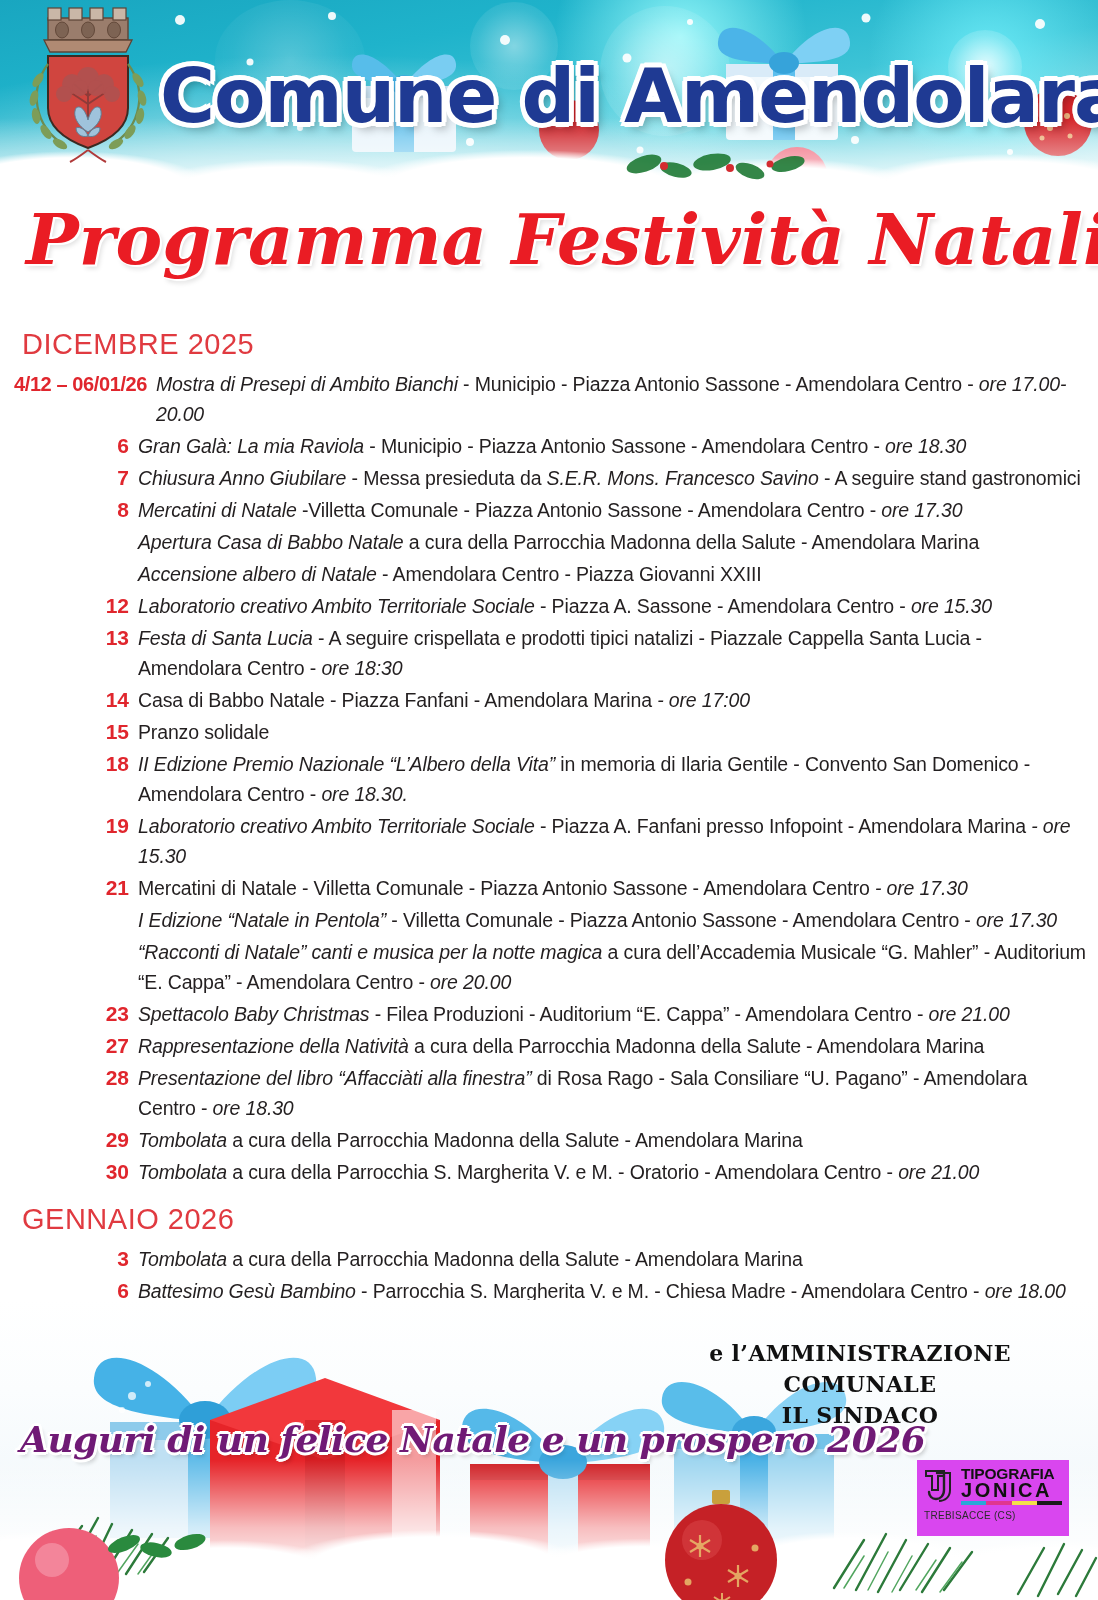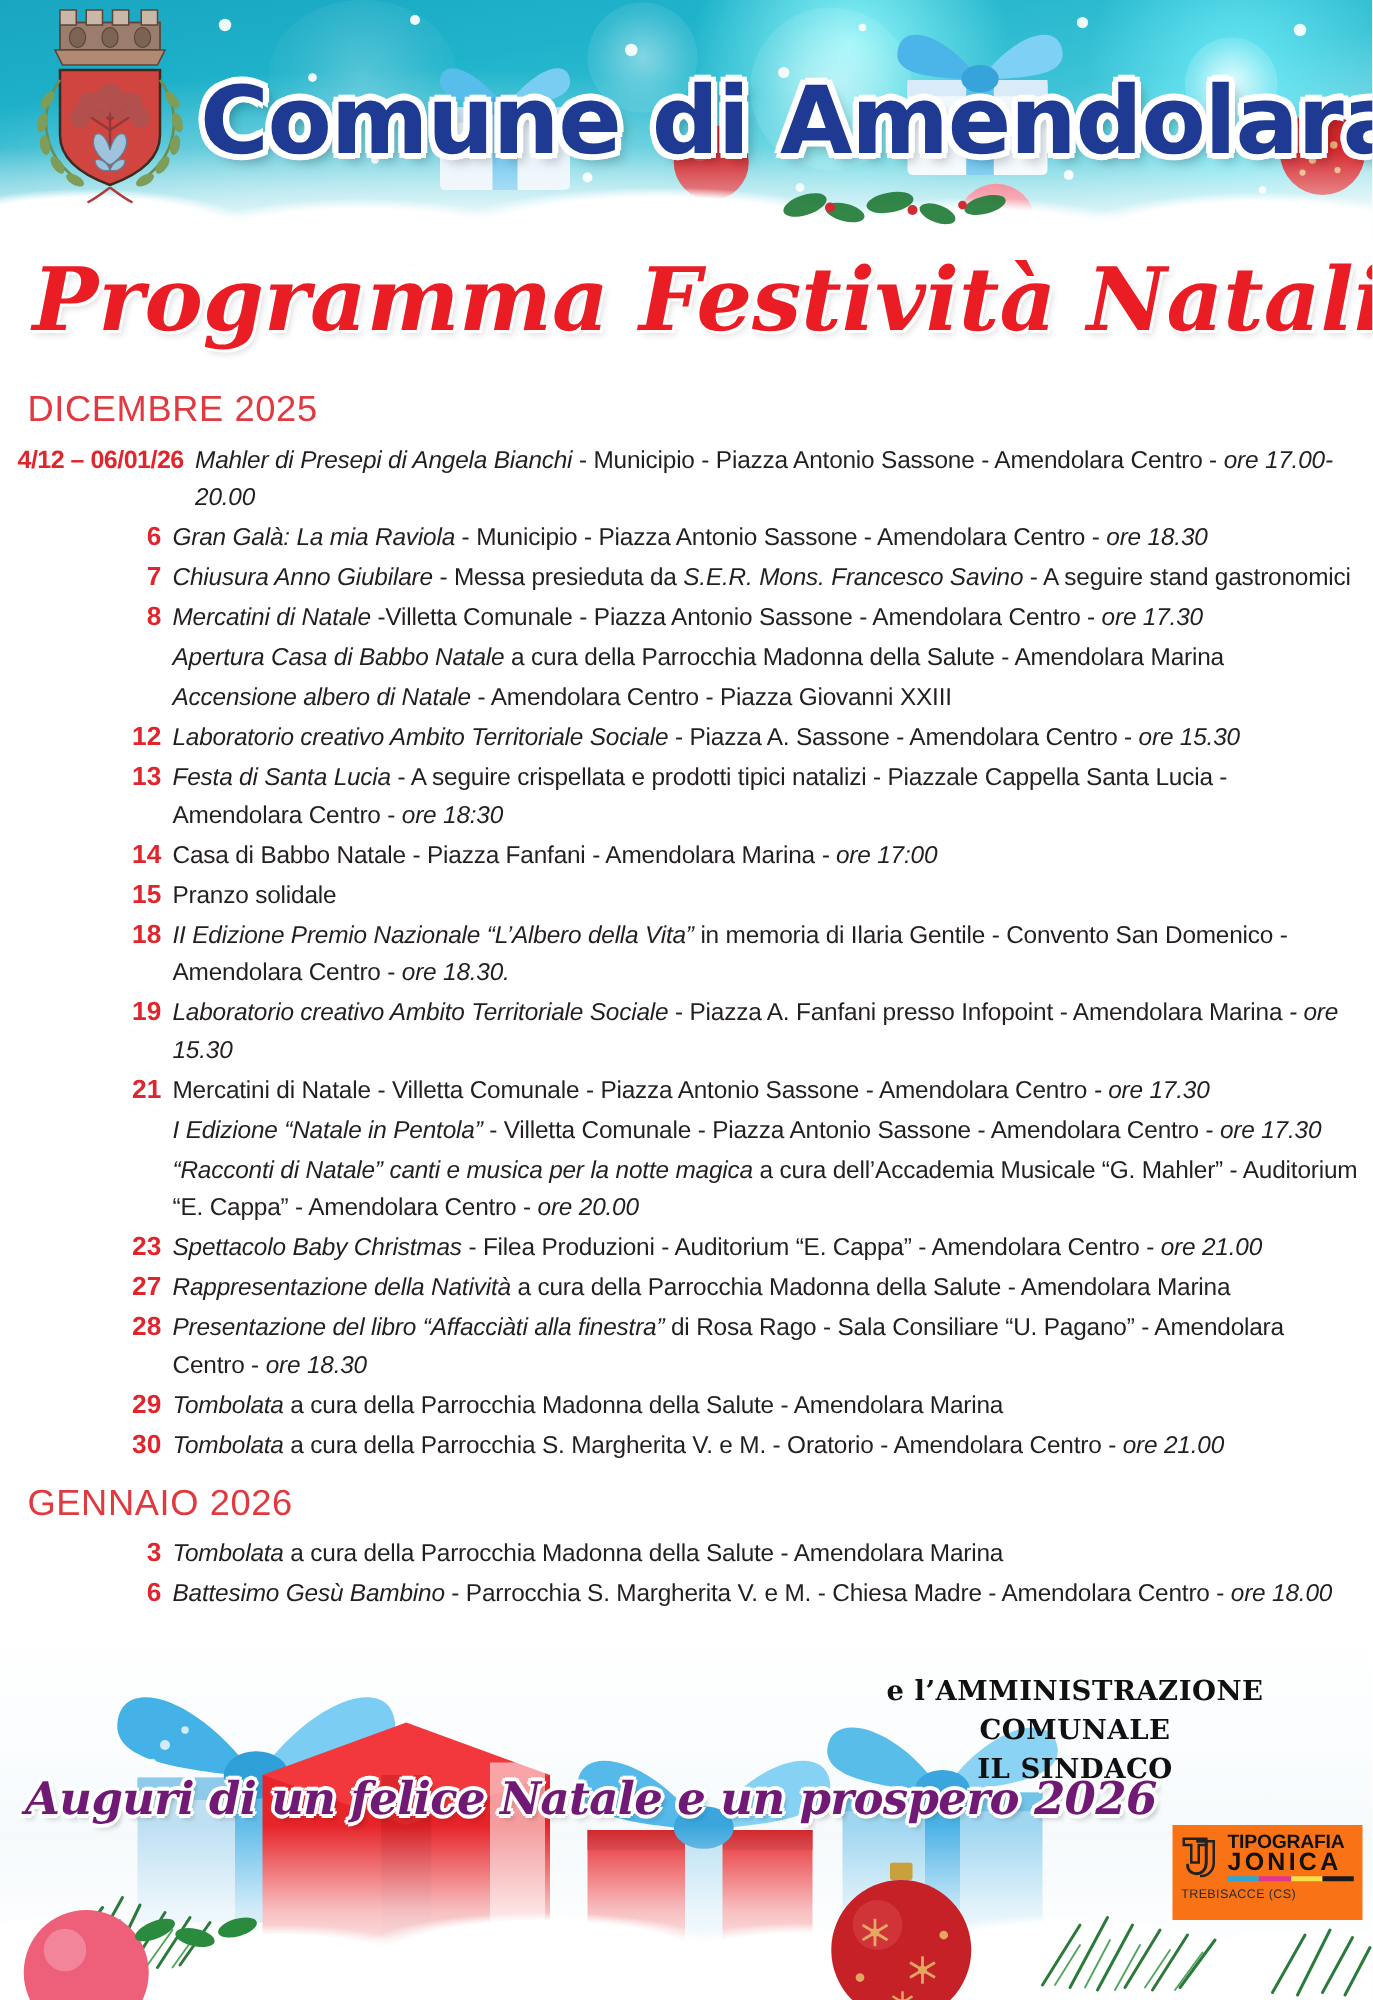--- a/index.html
+++ b/index.html
@@ -95,21 +95,21 @@
     left: 14px; top: 312px;
     width: 1072px;
   }
 
   .month-head {
     font-family: "Liberation Sans", sans-serif;
     font-size: 29px;
     font-weight: normal;
     color: #e03a40;
     letter-spacing: 0.5px;
-    margin: 0 0 8px 8px;
+    margin: 16px 0 8px 8px;
   }
   .month-head.second { margin-top: 16px; }
 
   .ev {
     display: flex;
     align-items: flex-start;
     margin-bottom: 2px;
   }
   .ev-day {
     flex: 0 0 124px;
@@ -187,23 +187,23 @@
     font-size: 22px;
     color: #111;
     line-height: 31px;
     letter-spacing: 0.4px;
     z-index: 30;
   }
 
   
   .printer-logo {
     position: absolute;
-    right: 8px; top: 160px;
+    right: 29px; top: 160px;
     width: 152px; height: 76px;
-    background: #f97316;
+    background: #d946ef;
     padding: 5px 7px 4px 7px;
     z-index: 30;
   }
   .pl-top { display: flex; align-items: center; gap: 5px; }
   .pl-mark { flex: 0 0 32px; height: 34px; }
   .pl-words { flex: 1 1 auto; }
   .pl-l1 {
     font-family: "Liberation Sans", sans-serif;
     font-weight: bold; font-size: 15.5px; color: #111;
     letter-spacing: -0.2px; line-height: 17px;
@@ -385,21 +385,21 @@
     </g>
   </svg>
 
   <div class="main-title">Comune di Amendolara</div>
   <div class="sub-title">Programma Festività Natalizie</div>
 
   <div class="program" id="program-root">
       <div class="month-head">DICEMBRE  2025</div>
       <div class="ev">
         <div class="ev-day range">4/12 – 06/01/26</div>
-        <div class="ev-text"><i>Mahler di Presepi di Angela Bianchi</i><span> - Municipio - Piazza Antonio Sassone - Amendolara Centro - </span><i>ore 17.00-20.00</i></div>
+        <div class="ev-text"><i>Mostra di Presepi di Ambito Bianchi</i><span> - Municipio - Piazza Antonio Sassone - Amendolara Centro - </span><i>ore 17.00-20.00</i></div>
       </div>
       <div class="ev">
         <div class="ev-day">6</div>
         <div class="ev-text"><i>Gran Galà: La mia Raviola</i><span> - Municipio - Piazza Antonio Sassone - Amendolara Centro - </span><i>ore 18.30</i></div>
       </div>
       <div class="ev">
         <div class="ev-day">7</div>
         <div class="ev-text"><i>Chiusura Anno Giubilare</i><span> - Messa presieduta da </span><i>S.E.R. Mons. Francesco Savino</i><span> - A seguire stand gastronomici</span></div>
       </div>
       <div class="ev">

